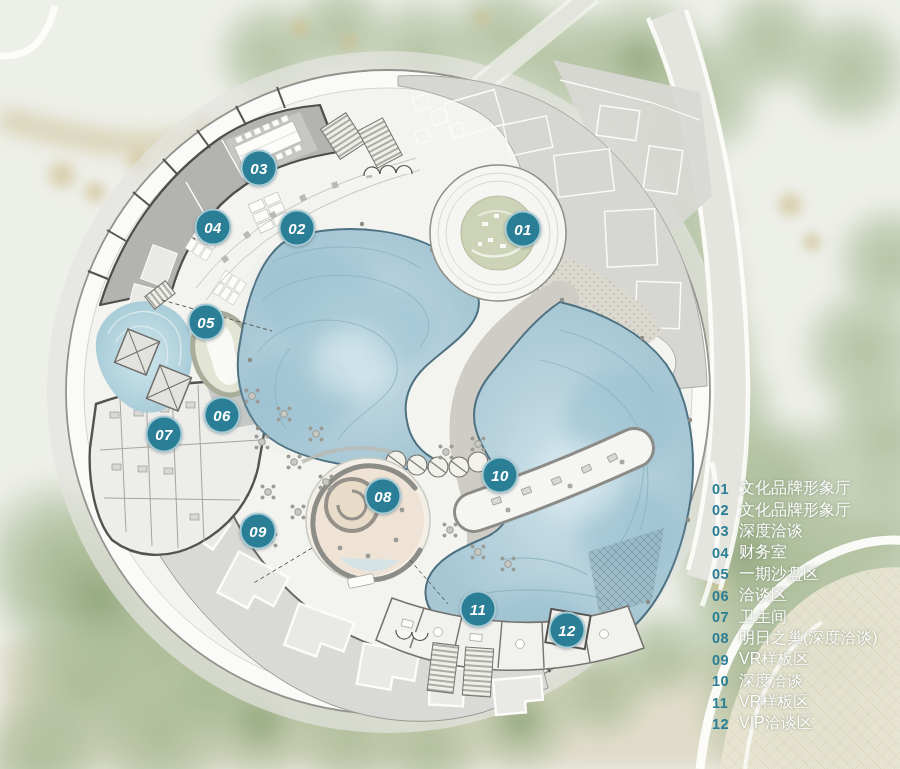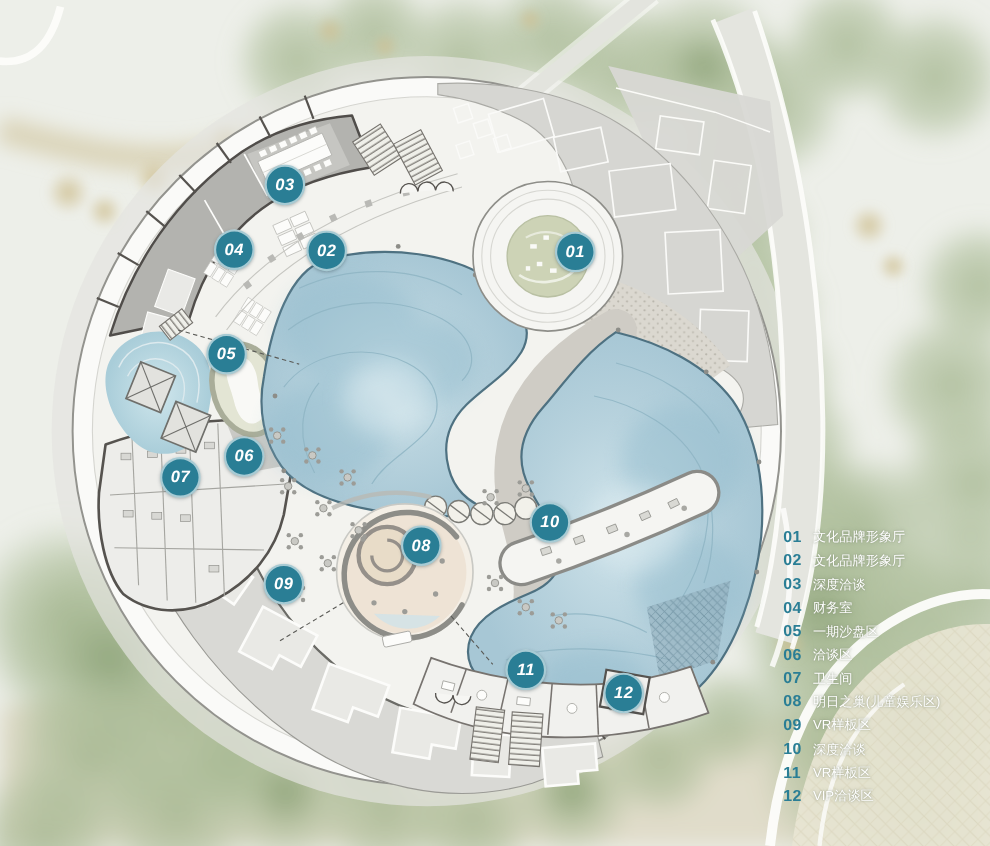--- a/index.html
+++ b/index.html
@@ -19,21 +19,21 @@
     display:flex;align-items:center;justify-content:center;
     font-style:italic;font-weight:bold;font-size:15px;letter-spacing:.5px;
   }
   .legend{position:absolute;left:712px;top:478px;}
   .legend-row{display:flex;align-items:center;height:21.4px;white-space:nowrap;}
   .legend-num{
     color:var(--legend-num,#2a7e95);font-weight:bold;font-size:14.5px;
     width:27px;flex:0 0 27px;letter-spacing:.5px;
   }
   .legend-label{
-    color:var(--legend-text,#ffffff);font-size:12px;
+    color:var(--legend-text,#ffffff);font-size:16px;
     text-shadow:0 0 3px rgba(105,118,95,.55), 0 0 1px rgba(105,118,95,.4);
   }
 </style>
 </head>
 <body>
 
 <div class="stage" style="--marker-fill: #2a7e95; --marker-text: #ffffff; --legend-num: #2a7e95; --legend-text: #ffffff;">
 <svg width="900" height="769" viewBox="0 0 900 769">
   <defs>
     <filter id="soft" x="-60%" y="-60%" width="220%" height="220%">
@@ -556,21 +556,21 @@
       <div class="legend-row">
         <span class="legend-num">06</span>
         <span class="legend-label">洽谈区</span>
       </div>
       <div class="legend-row">
         <span class="legend-num">07</span>
         <span class="legend-label">卫生间</span>
       </div>
       <div class="legend-row">
         <span class="legend-num">08</span>
-        <span class="legend-label">明日之巢(儿童娱乐区)</span>
+        <span class="legend-label">明日之巢(深度洽谈)</span>
       </div>
       <div class="legend-row">
         <span class="legend-num">09</span>
         <span class="legend-label">VR样板区</span>
       </div>
       <div class="legend-row">
         <span class="legend-num">10</span>
         <span class="legend-label">深度洽谈</span>
       </div>
       <div class="legend-row">

